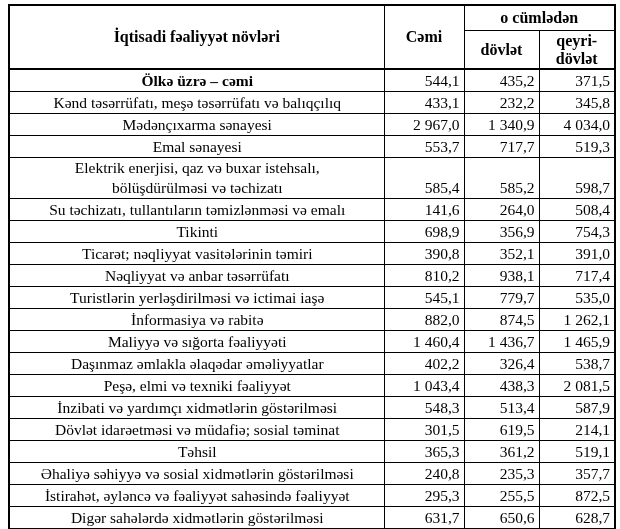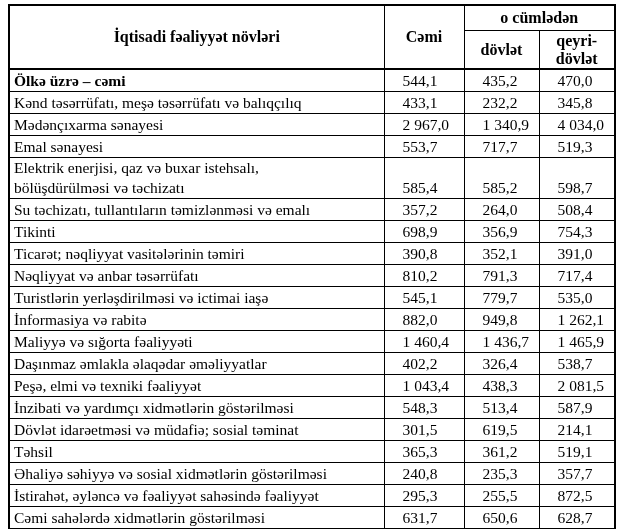--- a/index.html
+++ b/index.html
@@ -47,27 +47,27 @@
     height: 32px;
   }
   tbody td {
     font-size: 15.5px;
     height: 21px;
     padding: 0 3px 0 4px;
     line-height: 20px;
     vertical-align: bottom;
   }
   td.name-cell {
-    text-align: left;
+    text-align: center;
   }
   td.name-cell .nm {
     white-space: nowrap;
   }
   td.num-cell {
-    text-align: left;
+    text-align: right;
     padding-right: 4px;
     padding-left: 18px;
   }
   tr.row-bold td.name-cell {
     font-weight: bold;
   }
 </style>
 </head>
 <body>
 
@@ -91,21 +91,21 @@
       </tr>
     </thead>
     <tbody>
         <tr class="row-bold">
     <td class="name-cell">
       <div class="nm">Ölkə üzrə – cəmi</div>
       <div class="nm"></div>
     </td>
     <td class="num-cell">544,1</td>
     <td class="num-cell">435,2</td>
-    <td class="num-cell">470,0</td>
+    <td class="num-cell">371,5</td>
   </tr>
         <tr>
     <td class="name-cell">
       <div class="nm">Kənd təsərrüfatı, meşə təsərrüfatı və balıqçılıq</div>
       <div class="nm"></div>
     </td>
     <td class="num-cell">433,1</td>
     <td class="num-cell">232,2</td>
     <td class="num-cell">345,8</td>
   </tr>
@@ -134,21 +134,21 @@
     </td>
     <td class="num-cell">585,4</td>
     <td class="num-cell">585,2</td>
     <td class="num-cell">598,7</td>
   </tr>
         <tr>
     <td class="name-cell">
       <div class="nm">Su təchizatı, tullantıların təmizlənməsi və emalı</div>
       <div class="nm"></div>
     </td>
-    <td class="num-cell">357,2</td>
+    <td class="num-cell">141,6</td>
     <td class="num-cell">264,0</td>
     <td class="num-cell">508,4</td>
   </tr>
         <tr>
     <td class="name-cell">
       <div class="nm">Tikinti</div>
       <div class="nm"></div>
     </td>
     <td class="num-cell">698,9</td>
     <td class="num-cell">356,9</td>
@@ -162,39 +162,39 @@
     <td class="num-cell">390,8</td>
     <td class="num-cell">352,1</td>
     <td class="num-cell">391,0</td>
   </tr>
         <tr>
     <td class="name-cell">
       <div class="nm">Nəqliyyat və anbar təsərrüfatı</div>
       <div class="nm"></div>
     </td>
     <td class="num-cell">810,2</td>
-    <td class="num-cell">791,3</td>
+    <td class="num-cell">938,1</td>
     <td class="num-cell">717,4</td>
   </tr>
         <tr>
     <td class="name-cell">
       <div class="nm">Turistlərin yerləşdirilməsi və ictimai iaşə</div>
       <div class="nm"></div>
     </td>
     <td class="num-cell">545,1</td>
     <td class="num-cell">779,7</td>
     <td class="num-cell">535,0</td>
   </tr>
         <tr>
     <td class="name-cell">
       <div class="nm">İnformasiya və rabitə</div>
       <div class="nm"></div>
     </td>
     <td class="num-cell">882,0</td>
-    <td class="num-cell">949,8</td>
+    <td class="num-cell">874,5</td>
     <td class="num-cell">1 262,1</td>
   </tr>
         <tr>
     <td class="name-cell">
       <div class="nm">Maliyyə və sığorta fəaliyyəti</div>
       <div class="nm"></div>
     </td>
     <td class="num-cell">1 460,4</td>
     <td class="num-cell">1 436,7</td>
     <td class="num-cell">1 465,9</td>
@@ -257,21 +257,21 @@
     <td class="name-cell">
       <div class="nm">İstirahət, əyləncə və fəaliyyət sahəsində fəaliyyət</div>
       <div class="nm"></div>
     </td>
     <td class="num-cell">295,3</td>
     <td class="num-cell">255,5</td>
     <td class="num-cell">872,5</td>
   </tr>
         <tr>
     <td class="name-cell">
-      <div class="nm">Cəmi sahələrdə xidmətlərin göstərilməsi</div>
+      <div class="nm">Digər sahələrdə xidmətlərin göstərilməsi</div>
       <div class="nm"></div>
     </td>
     <td class="num-cell">631,7</td>
     <td class="num-cell">650,6</td>
     <td class="num-cell">628,7</td>
   </tr>
       </tbody>
   </table>
 </div>
 

